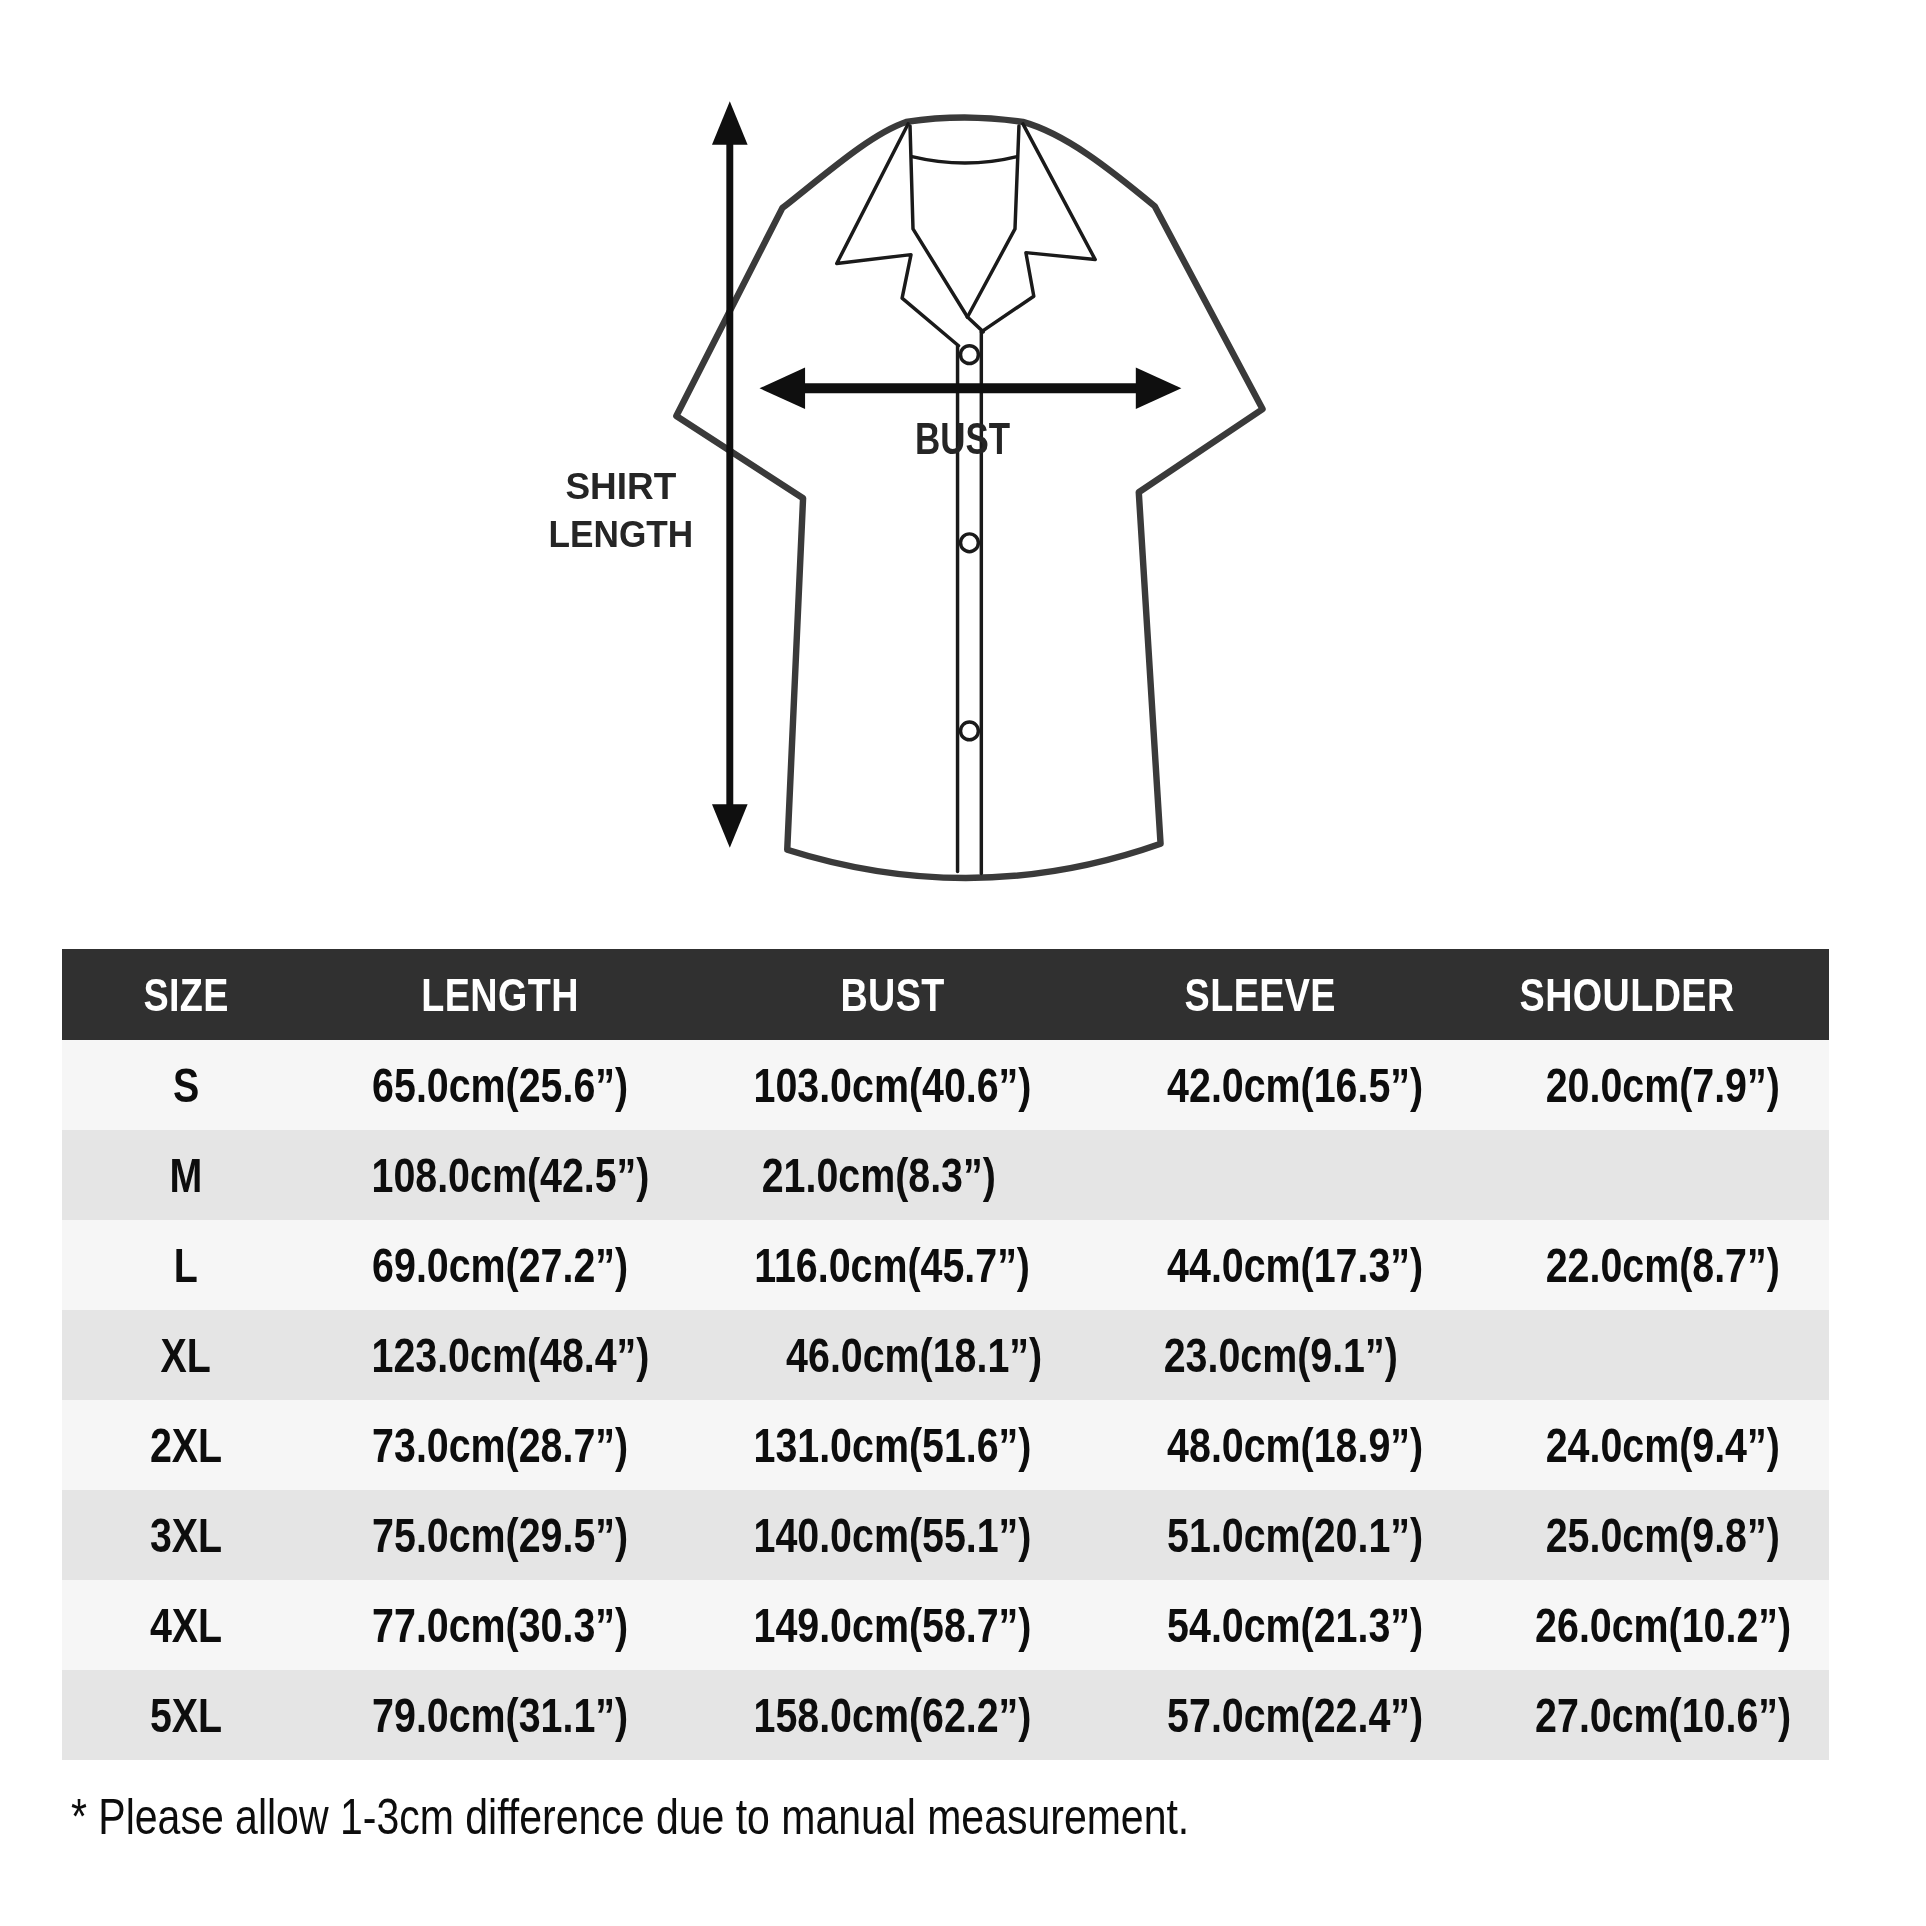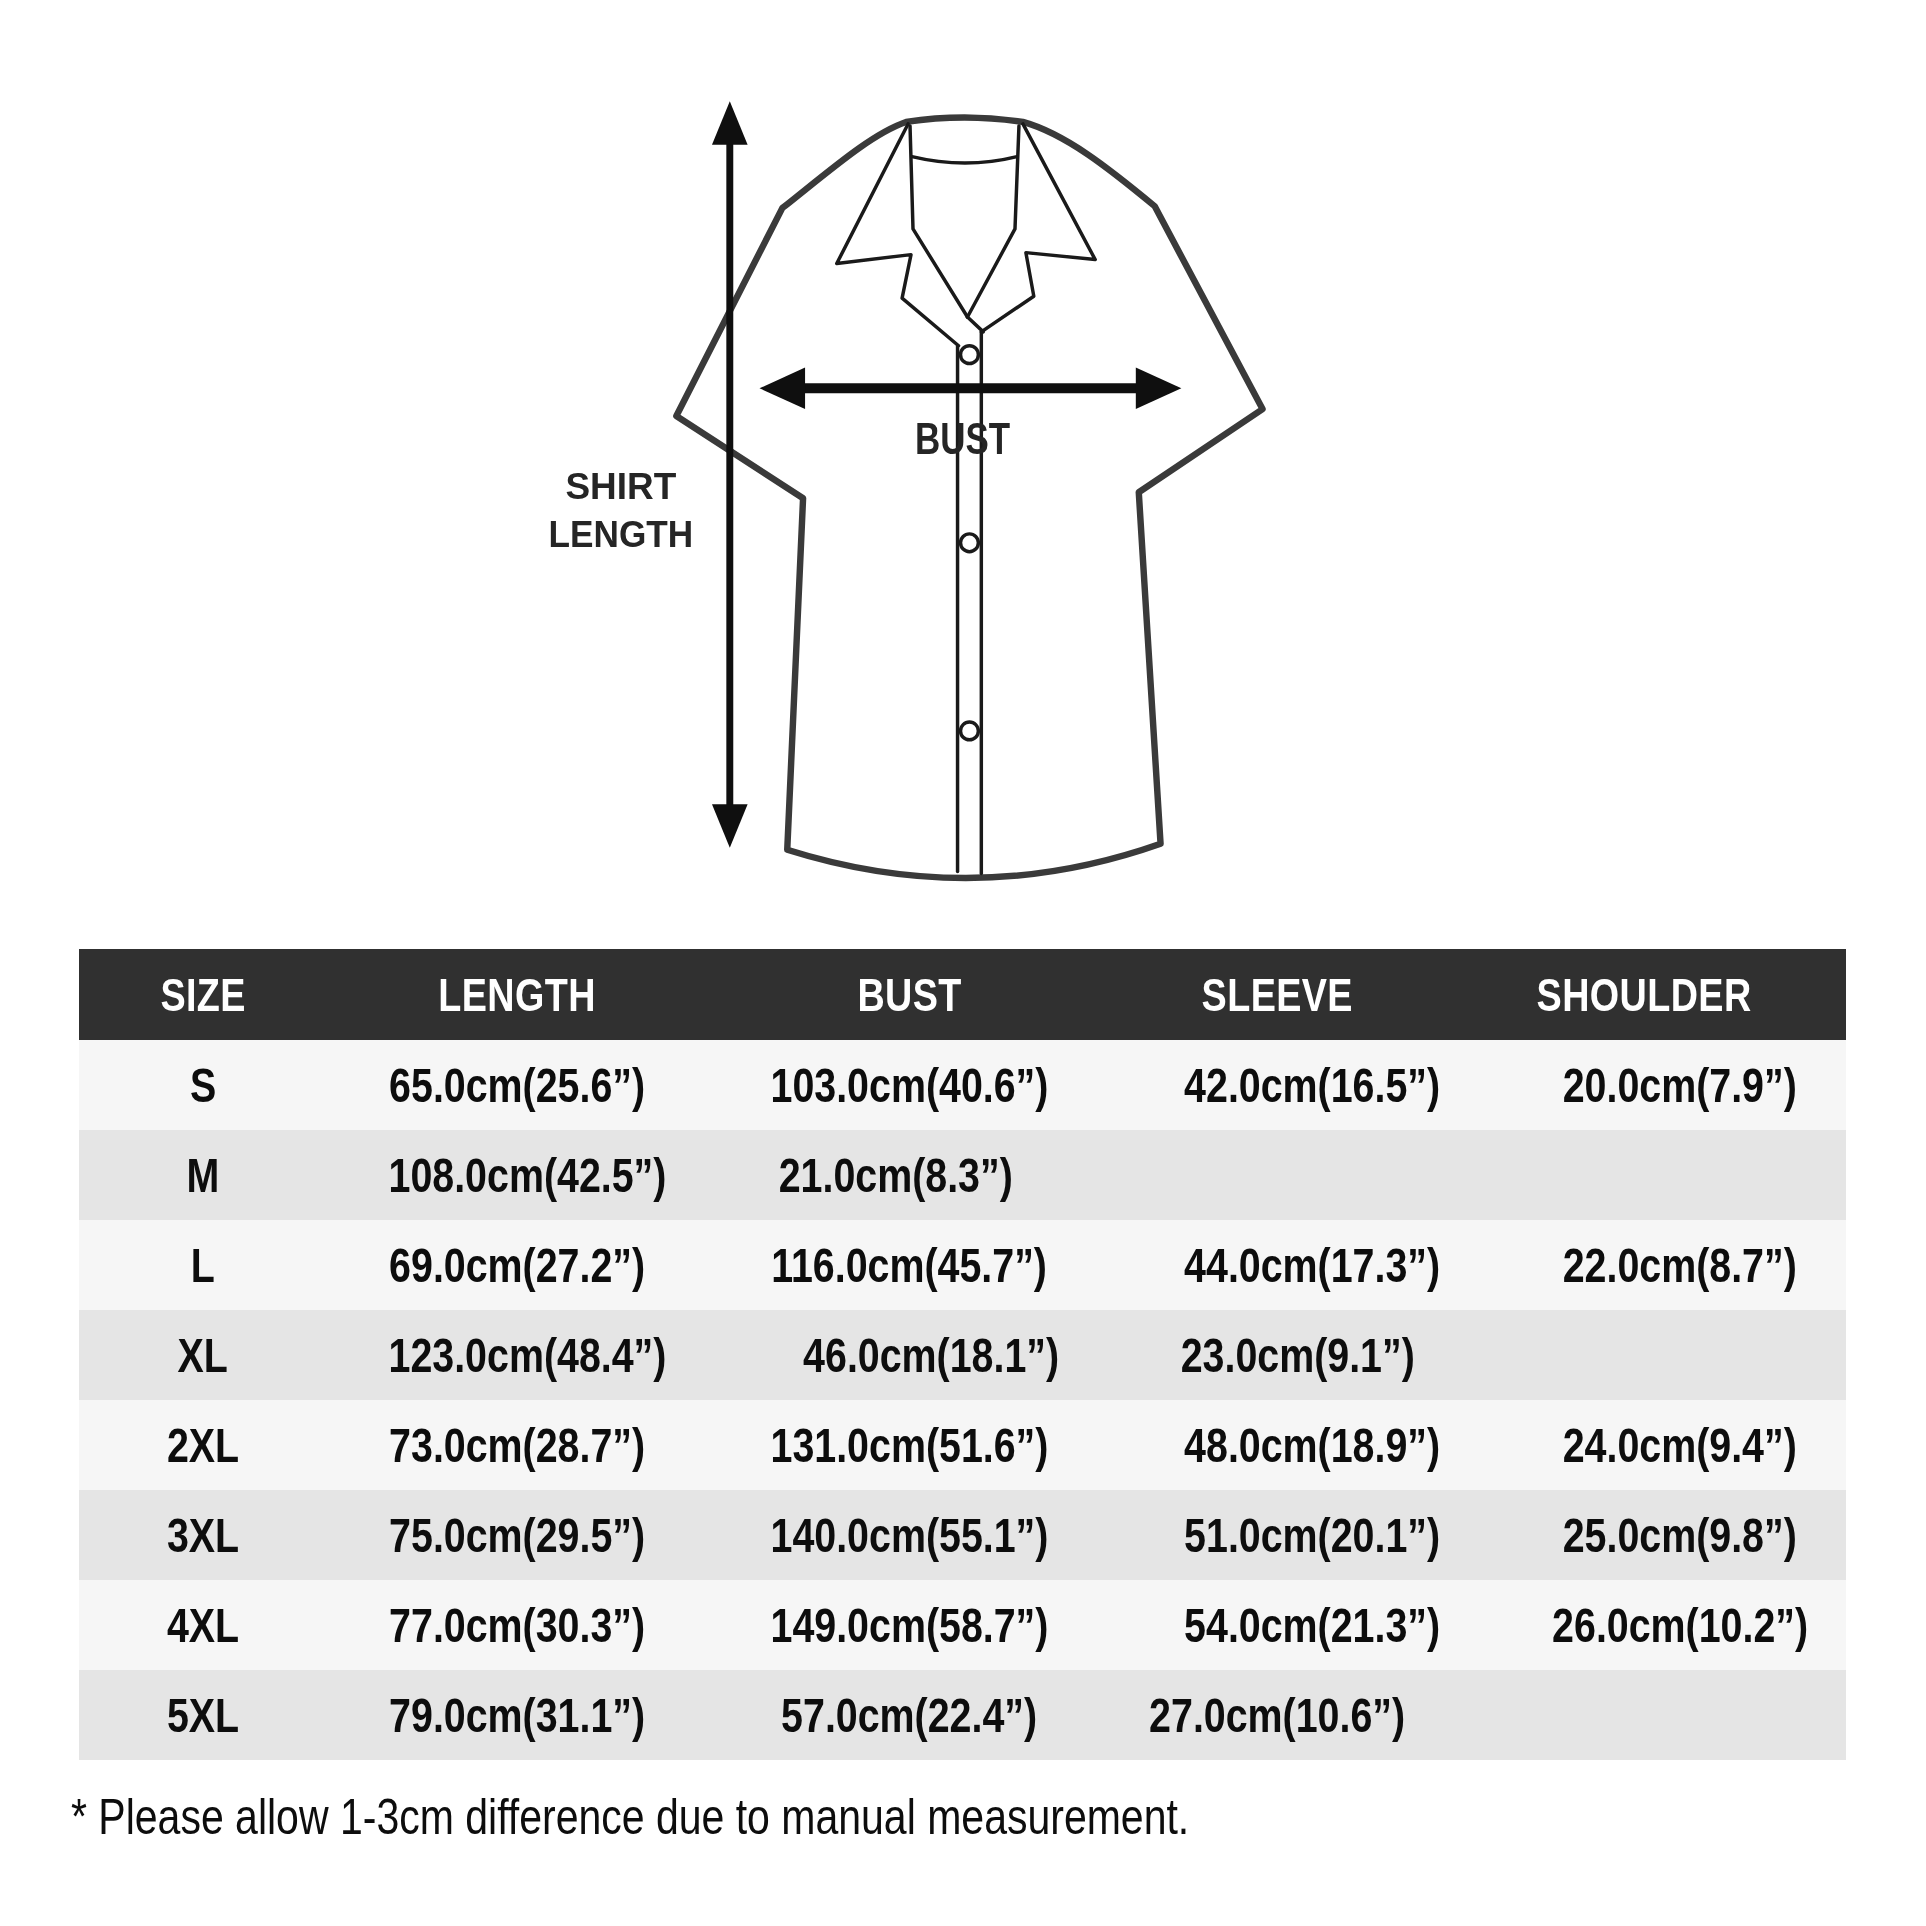--- a/index.html
+++ b/index.html
@@ -11,21 +11,21 @@
 
   
   .outline{fill:#ffffff;stroke:var(--outline,#3a3a3a);stroke-width:6.5;stroke-linejoin:round;}
   .dline{fill:none;stroke:var(--detail-line,#1a1a1a);stroke-width:3.5;stroke-linejoin:round;stroke-linecap:round;}
   .btn{fill:#ffffff;stroke:var(--detail-line,#1a1a1a);stroke-width:3.5;}
   .arrowline{stroke:var(--arrow,#0f0f0f);fill:none;}
   .arrowhead{fill:var(--arrow,#0f0f0f);stroke:none;}
   .lbl{font-family:"Liberation Sans",sans-serif;font-weight:700;fill:#252525;}
 
   
-  .size-table{position:absolute;left:79px;top:949px;width:1767px;color:var(--text,#0d0d0d);}
+  .size-table{position:absolute;left:62px;top:949px;width:1767px;color:var(--text,#0d0d0d);}
   .trow{display:flex;width:100%;height:90px;align-items:center;}
   .thead{height:91px;background:var(--header-bg,#303030);color:var(--header-text,#ffffff);}
   .rows .trow:nth-child(odd){background:var(--row-odd,#f6f6f6);}
   .rows .trow:nth-child(even){background:var(--row-even,#e5e5e5);}
   .cell{display:flex;justify-content:center;align-items:center;font-weight:700;font-size:48px;white-space:nowrap;}
   .thead .cell{font-size:46px;letter-spacing:0.5px;}
   .c0{width:14%;}.c1{width:21.6%;}.c2{width:22.8%;}.c3{width:22.8%;}.c4{width:18.8%;}
   .cnd{display:inline-block;transform:scaleX(.82);transform-origin:center;white-space:nowrap;}
 
   .footnote{
@@ -216,20 +216,23 @@
             <span class="cnd">26.0cm(10.2”)</span>
           </div>
       </div>
       <div class="trow">
         <div class="cell c0">
             <span class="cnd">5XL</span>
           </div>
         <div class="cell c1">
             <span class="cnd">79.0cm(31.1”)</span>
           </div>
+        <div class="cell c2">
+            <span class="cnd">158.0cm(62.2”)</span>
+          </div>
         <div class="cell c3">
             <span class="cnd">57.0cm(22.4”)</span>
           </div>
         <div class="cell c4">
             <span class="cnd">27.0cm(10.6”)</span>
           </div>
       </div>
     </div>
   </div>
 

